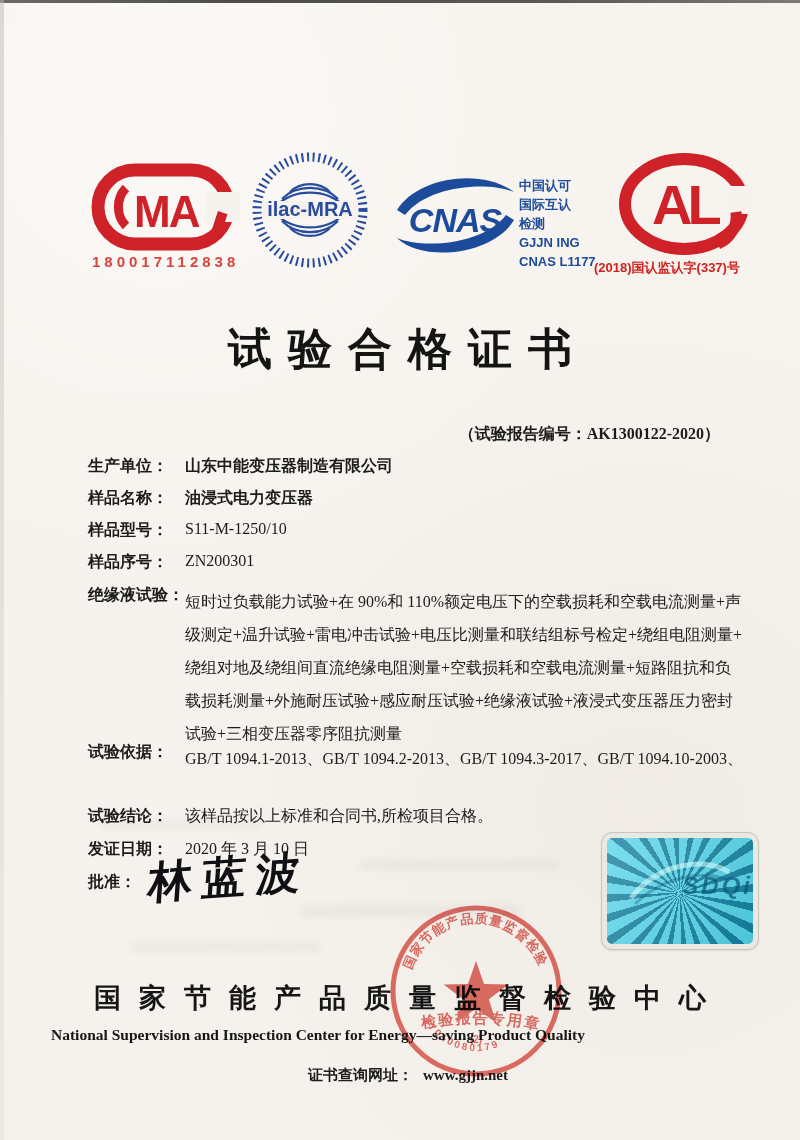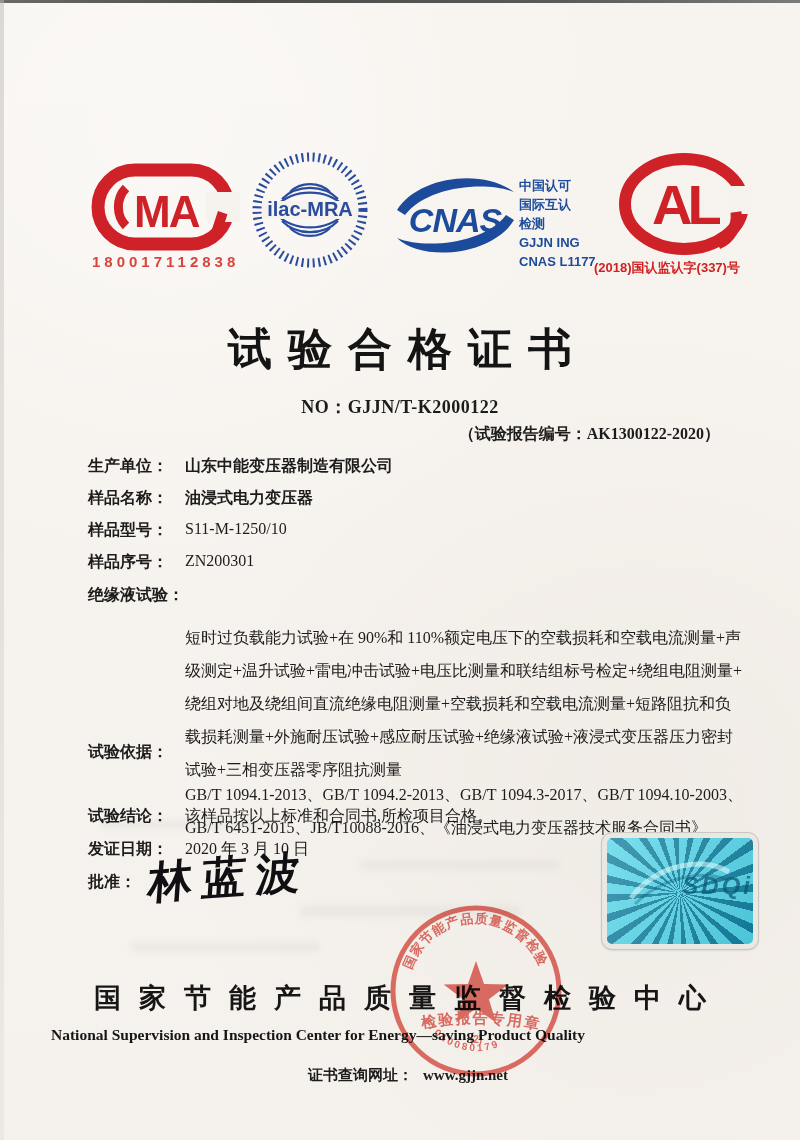--- a/index.html
+++ b/index.html
@@ -29,21 +29,21 @@
   .doc-title{position:absolute;left:0;top:320px;width:800px;text-align:center;
     font-size:44px;font-weight:700;letter-spacing:16px;text-indent:16px;color:#141414;}
   .cert-no{position:absolute;left:0;top:395px;width:800px;text-align:center;
     font-size:18px;font-weight:700;letter-spacing:.5px;}
   .report-no{position:absolute;left:0;top:424px;width:720px;text-align:right;
     font-size:16px;font-weight:700;}
 
   
   .flabel{position:absolute;left:88px;font-size:16px;font-weight:700;white-space:nowrap;}
   .fvalue{position:absolute;left:185px;font-size:16px;white-space:nowrap;}
-  .para{position:absolute;left:185px;width:560px;font-size:16px;line-height:33px;margin-top:36px;}
+  .para{position:absolute;left:185px;width:560px;font-size:16px;line-height:33px;}
   .para div{white-space:nowrap;}
 
   .signature{position:absolute;left:148px;top:848px;font-size:44px;font-weight:700;
     letter-spacing:10px;color:#101014;transform:rotate(-4deg) skewX(-8deg);}
 
   
   .org-cn{position:absolute;left:0;top:980px;width:800px;text-align:center;z-index:1;
     font-size:27px;font-weight:700;letter-spacing:18px;text-indent:18px;color:#161616;}
   .org-en{position:absolute;left:0;top:1026px;width:636px;text-align:center;z-index:1;
     font-size:15.5px;font-weight:700;color:#161616;}
@@ -118,21 +118,20 @@
 
   <svg class="abs" style="left:618px;top:152px;" width="135" height="108" viewBox="0 0 135 108">
     <ellipse cx="66" cy="52" rx="59" ry="45" fill="none" stroke="#cf2128" stroke-width="12"></ellipse>
     <rect x="110" y="34" width="26" height="28" fill="#f6f2ed"></rect>
     <path d="M118,60 A28,30 0 0 1 100,92" fill="none" stroke="#cf2128" stroke-width="11"></path>
     <text x="34" y="72" font-family="Liberation Sans,sans-serif" font-size="56" font-weight="700" fill="#cf2128" letter-spacing="-5">AL</text>
   </svg>
   <div class="cal-caption">(2018)国认监认字(337)号</div>
 
   <div class="doc-title">试验合格证书</div>
-  <div class="cert-no">NO：GJJN/T-K2000122</div>
   <div class="report-no">（试验报告编号：AK1300122-2020）</div>
 
   <div class="flabel" style="top:456px;">生产单位：</div>
   <div class="fvalue" style="top:456px;font-weight:700;">山东中能变压器制造有限公司</div>
 
   <div class="flabel" style="top:488px;">样品名称：</div>
   <div class="fvalue" style="top:488px;font-weight:700;">油浸式电力变压器</div>
 
   <div class="flabel" style="top:520px;">样品型号：</div>
   <div class="fvalue" style="top:520px;">S11-M-1250/10</div>
@@ -145,21 +144,20 @@
     <div>短时过负载能力试验+在 90%和 110%额定电压下的空载损耗和空载电流测量+声</div>
     <div>级测定+温升试验+雷电冲击试验+电压比测量和联结组标号检定+绕组电阻测量+</div>
     <div>绕组对地及绕组间直流绝缘电阻测量+空载损耗和空载电流测量+短路阻抗和负</div>
     <div>载损耗测量+外施耐压试验+感应耐压试验+绝缘液试验+液浸式变压器压力密封</div>
     <div>试验+三相变压器零序阻抗测量</div>
   </div>
 
   <div class="flabel" style="top:742px;">试验依据：</div>
   <div class="para" style="top:742px;">
     <div>GB/T 1094.1-2013、GB/T 1094.2-2013、GB/T 1094.3-2017、GB/T 1094.10-2003、</div>
-    <div>GB/T 6451-2015、JB/T10088-2016、《油浸式电力变压器技术服务合同书》</div>
   </div>
 
   <div class="flabel" style="top:806px;">试验结论：</div>
   <div class="fvalue" style="top:806px;">该样品按以上标准和合同书,所检项目合格。</div>
 
   <div class="flabel" style="top:839px;">发证日期：</div>
   <div class="fvalue" style="top:839px;">2020 年 3 月 10 日</div>
 
   <div class="flabel" style="top:872px;">批准：</div>
   <div class="signature">林蓝波</div>

